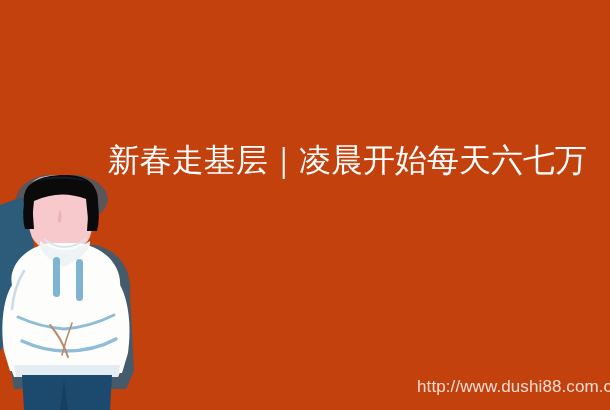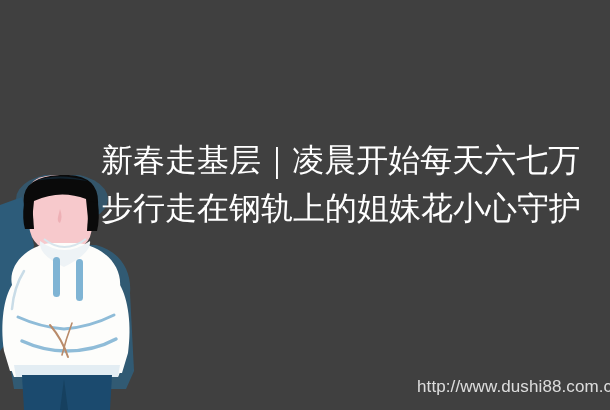--- a/index.html
+++ b/index.html
@@ -54,21 +54,21 @@
     width: 150px;
     height: 235px;
   }
   #figure svg {
     display: block;
   }
 </style>
 </head>
 <body>
 
-<div id="canvas" style="background: #404040;">
+<div id="canvas" style="background: #c2410c; text-align: right;">
 
   <div id="figure">
     <svg width="150" height="235" viewBox="0 0 150 235" xmlns="http://www.w3.org/2000/svg">
 
       <g>
         <path d="M16 112 C10 96 26 74 52 70 L96 70 C120 76 132 96 130 118
                  L134 196 L126 214 L14 214 L10 190 Z" fill="#2f5f7d" opacity="0.85"></path>
         <ellipse cx="62" cy="24" rx="46" ry="26" fill="#2f5f7d" opacity="0.7"></ellipse>
       </g>
 
@@ -110,18 +110,17 @@
       <path d="M14 190 L120 190 L118 202 L16 202 Z" fill="#e3edf3"></path>
 
       <path d="M22 200 L112 200 L110 235 L24 235 Z" fill="#1b4a6e"></path>
       <path d="M64 204 L68 235 L60 235 Z" fill="#16405f"></path>
 
     </svg>
   </div>
 
   <div id="headline" style="color: rgb(255, 255, 255); font-size: 32px;">
     <span class="headline-line">新春走基层｜凌晨开始每天六七万</span>
-    <span class="headline-line">步行走在钢轨上的姐妹花小心守护</span>
   </div>
 
   <div id="watermark" style="font-size: 17px;">http://www.dushi88.com.cn</div>
 
 </div>
 
 </body></html>

